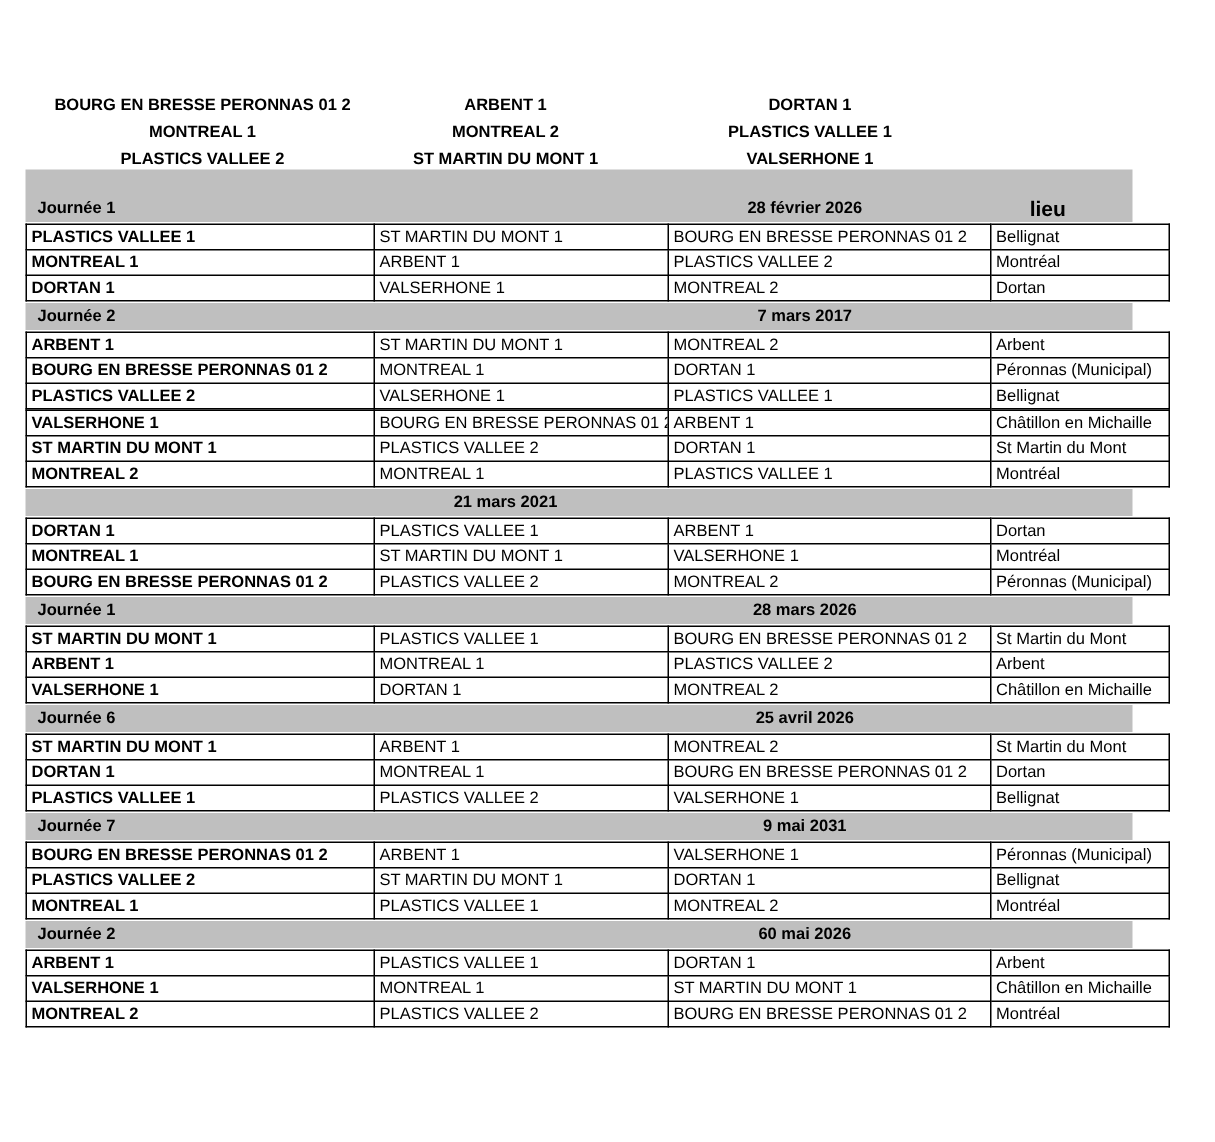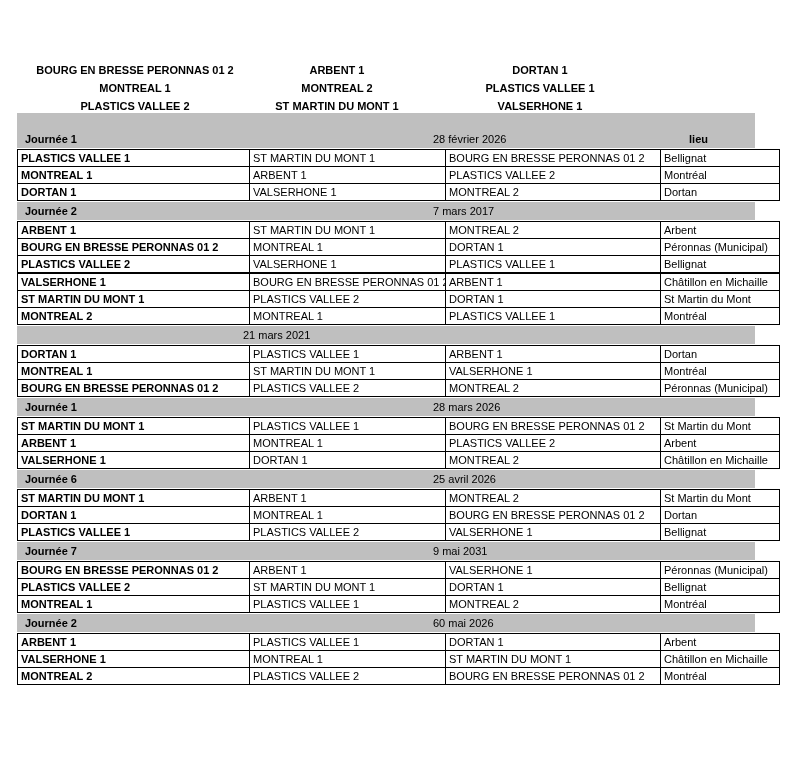--- a/index.html
+++ b/index.html
@@ -33,22 +33,22 @@
 
   
   .schedule{position:absolute;left:17px;top:113px;width:738px;}
   .round-bar{
     background:var(--gray);
     display:grid;grid-template-columns:226px 190px 209px 113px;
     align-items:end;height:18px;margin:1px 0;
   }
   .round-bar.first{height:35px;margin-top:0;}
   .round-label{font-weight:bold;font-size:11px;line-height:17px;padding-left:8px;white-space:nowrap;}
-  .round-date{font-weight:normal;font-size:11px;line-height:17px;text-align:left;padding-right:2px;white-space:nowrap;}
-  .round-lieu{font-weight:bold;font-size:11px;line-height:17px;text-align:center;white-space:nowrap;}
+  .round-date{font-weight:bold;font-size:11px;line-height:17px;text-align:center;padding-right:2px;white-space:nowrap;}
+  .round-lieu{font-weight:bold;font-size:14px;line-height:17px;text-align:center;white-space:nowrap;}
 
   table.matches{border-collapse:collapse;table-layout:fixed;width:738px;}
   table.matches td{
     border:1px solid #000;height:16px;font-size:11px;line-height:15px;
     padding:0 2px 0 3px;white-space:nowrap;overflow:hidden;vertical-align:middle;
   }
   td.c1{width:226px;font-weight:bold;}
   td.c2{width:190px;}
   td.c3{width:209px;}
   td.c4{width:113px;}

